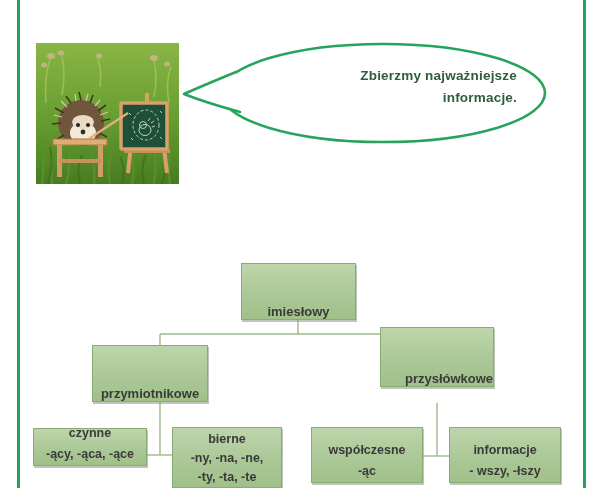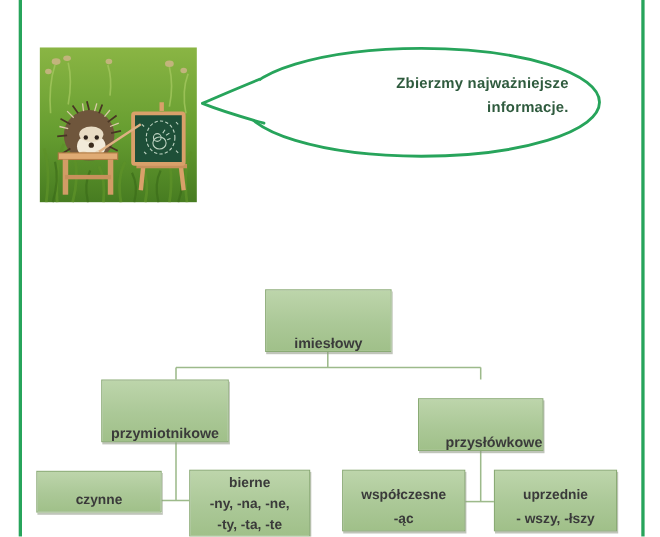--- a/index.html
+++ b/index.html
@@ -26,21 +26,21 @@
     position:absolute;box-sizing:border-box;
     background:linear-gradient(180deg,#bdd5ab 0%,#abc897 55%,#a0c089 100%);
     border:1px solid #8aab75;
     box-shadow:1px 2px 0 rgba(140,150,130,.55);
     display:flex;flex-direction:column;align-items:center;justify-content:flex-end;
     color:#3a3a3a;font-size:13px;text-align:center;font-weight:bold;
   }
   .node .sub{font-size:12.5px;}
   .n-root{left:241px;top:263px;width:115px;height:57px;}
   .n-left{left:92px;top:345px;width:116px;height:57px;}
-  .n-right{left:380px;top:362px;width:114px;height:48px;padding-left:24px;}
+  .n-right{left:380px;top:327px;width:114px;height:60px;padding-left:24px;}
   .n-czynne{left:33px;top:428px;width:114px;height:38px;line-height:21px;font-size:12.5px;}
   .n-bierne{left:172px;top:427px;width:110px;height:61px;line-height:19px;font-size:12.5px;}
   .n-wspolczesne{left:311px;top:427px;width:112px;height:56px;line-height:21px;font-size:12.5px;}
   .n-uprzednie{left:449px;top:427px;width:112px;height:56px;line-height:21px;font-size:12.5px;}
 </style>
 </head>
 <body>
 
 <div class="canvas">
 
@@ -161,31 +161,32 @@
   <div class="node n-left">
     <div>przymiotnikowe</div>
   </div>
 
   <div class="node n-right">
     <div>przysłówkowe</div>
   </div>
 
   <div class="node n-czynne">
     <div>czynne</div>
+    <div class="sub">-ący, -ąca, -ące</div>
   </div>
 
   <div class="node n-bierne">
     <div>bierne</div>
     <div class="sub">-ny, -na, -ne,</div>
     <div class="sub">-ty, -ta, -te</div>
   </div>
 
   <div class="node n-wspolczesne">
     <div>współczesne</div>
     <div class="sub">-ąc</div>
   </div>
 
   <div class="node n-uprzednie">
-    <div>uprzednie</div>
+    <div>informacje</div>
     <div class="sub">- wszy, -łszy</div>
   </div>
 
 </div>
 
 </body></html>

